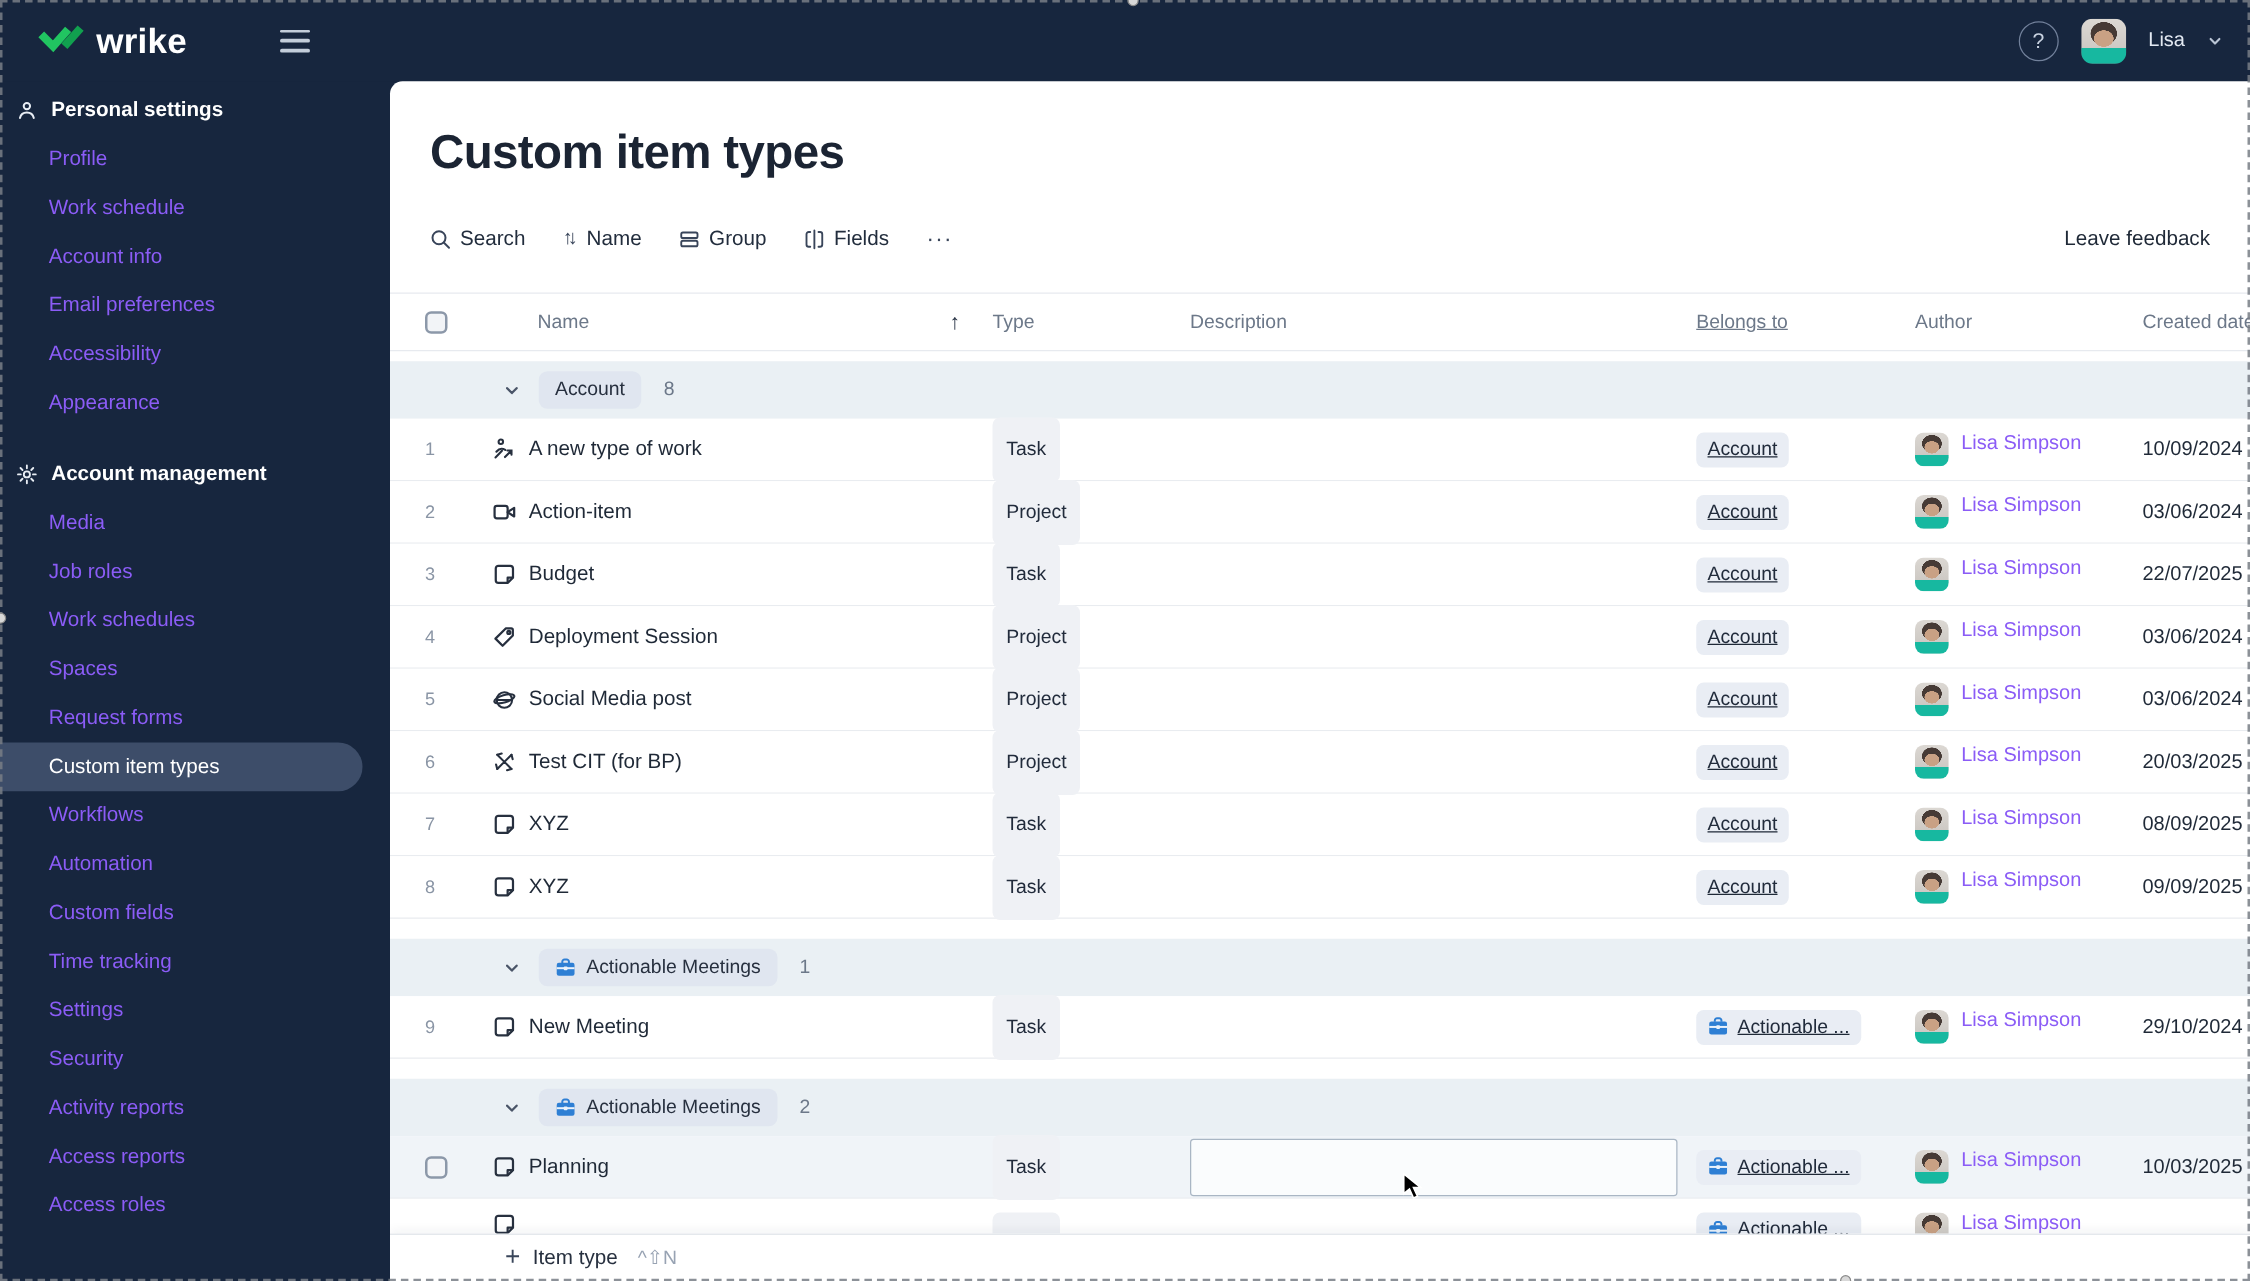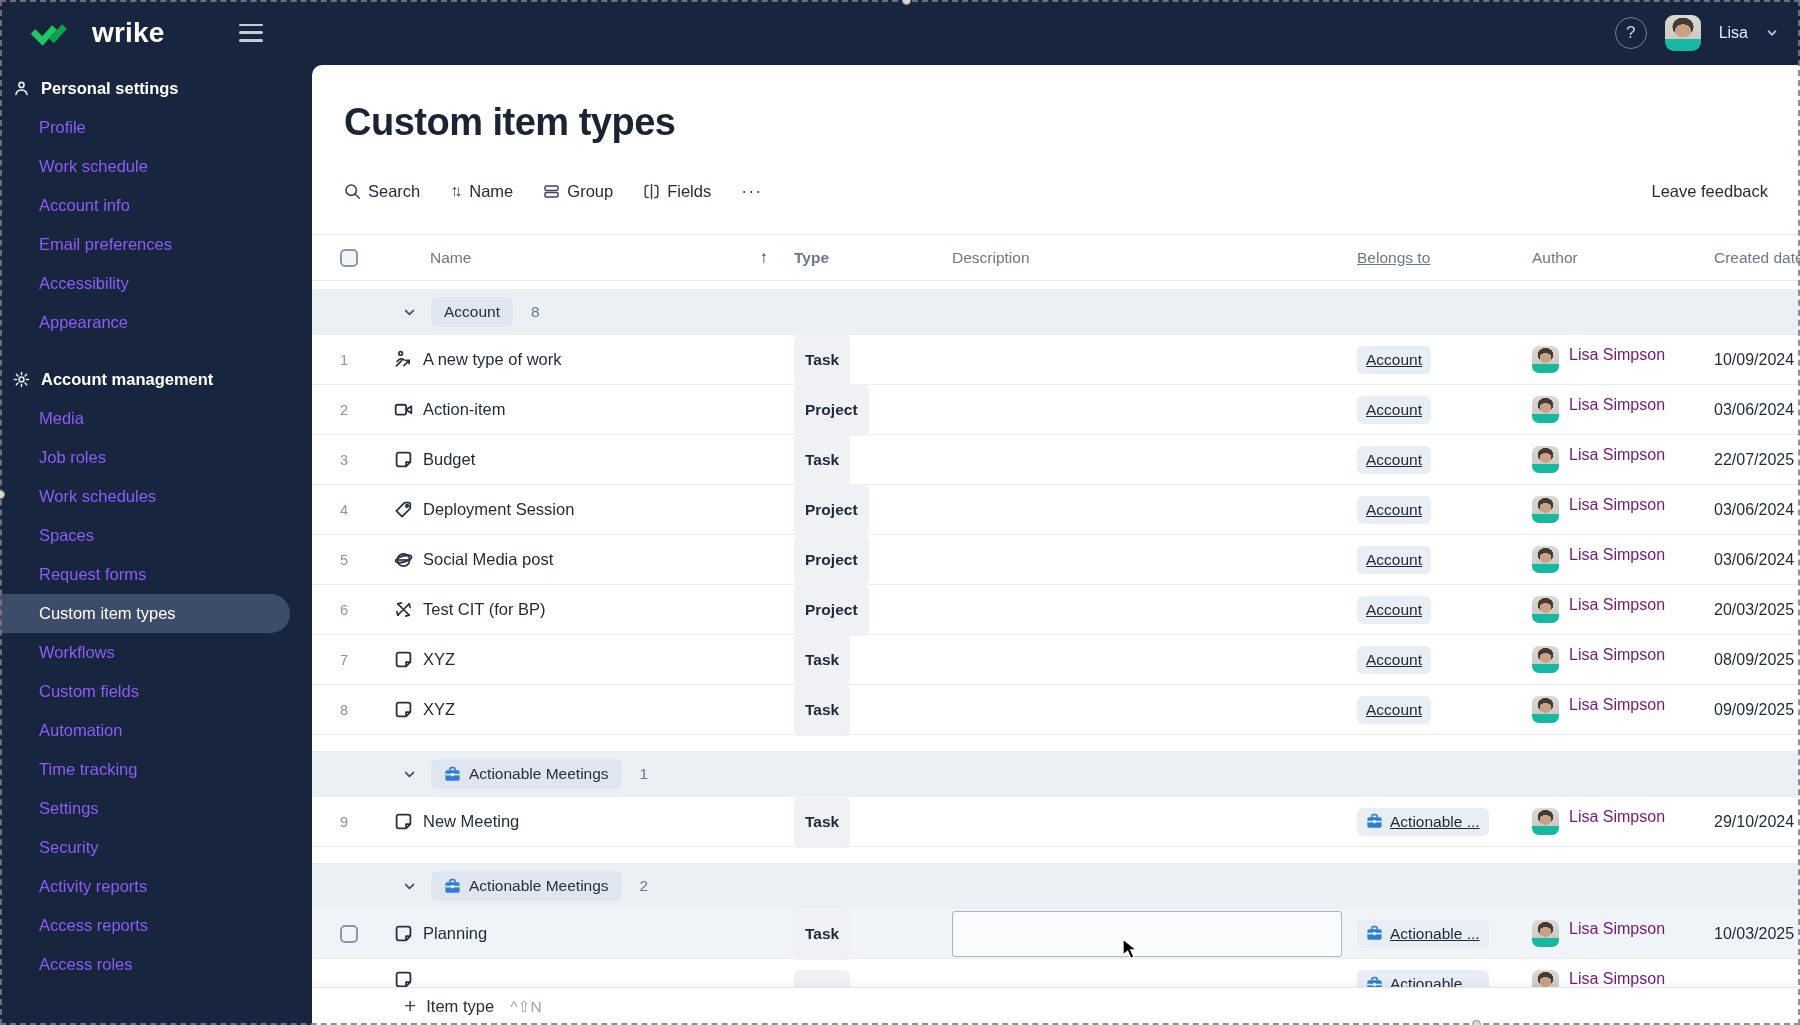--- a/index.html
+++ b/index.html
@@ -1,21 +1,21 @@
 <!DOCTYPE html>
 <html><head>
 <meta charset="utf-8">
 <style>
   * { margin:0; padding:0; box-sizing:border-box; }
   html,body { width:1800px; height:1025px; overflow:hidden; }
   body { font-family:"Liberation Sans", sans-serif; background:#17263E; position:relative; }
 
   
   .topbar { position:absolute; top:0; left:0; right:0; height:65px; background:#17263E; display:flex; align-items:center; }
-  .logo { display:flex; align-items:flex-end; gap:24px; margin-left:30px; }
+  .logo { display:flex; align-items:flex-start; gap:9px; margin-left:30px; }
   .logo-text { color:#fff; font-size:28px; font-weight:bold; letter-spacing:.2px; }
   .hamburger { margin-left:74px; width:24px; height:18px; display:flex; flex-direction:column; justify-content:space-between; cursor:pointer; background:none; border:none; }
   .hamburger span { display:block; height:2.5px; border-radius:2px; background:#C3CDDA; }
   .topbar-right { margin-left:auto; display:flex; align-items:center; gap:18px; margin-right:22px; }
   .help-btn { width:32px; height:32px; border-radius:50%; border:1.6px solid #72819B; color:#C9D3E1; font-size:17px; display:flex; align-items:center; justify-content:center; background:none; cursor:pointer; }
   .user-name { color:#E3E9F2; font-size:16px; }
   .chev-topbar { color:#B9C4D4; width:12px; height:12px; }
 
   
   .avatar { flex:none; border-radius:7px;
@@ -44,21 +44,21 @@
   .tool-btn { display:flex; align-items:center; gap:7px; background:none; border:none; font-size:16.5px; color:#222D3D; font-family:inherit; cursor:pointer; margin-right:30px; }
   .tool-btn .ticon { width:17px; height:17px; color:#39455A; flex:none; }
   .sorticon { font-size:16px; letter-spacing:-4px; color:#39455A; padding-right:4px;}
   .more-dots { font-size:18px; letter-spacing:1px; color:#39455A; margin-right:0; }
   .leave-feedback { margin-left:auto; font-size:16.5px; color:#1F2937; background:none; border:none; cursor:pointer; font-family:inherit; }
 
   
   .thead { display:flex; align-items:center; height:47px; margin-top:28px; border-top:1px solid #E7EAEF; border-bottom:1px solid #E7EAEF; color:#6C7889; font-size:15.5px; padding-left:28px; }
   .c-sel { width:54px; flex:none; display:flex; align-items:center; }
   .c-name { width:400px; flex:none; display:flex; align-items:center; }
-  .c-type { width:158px; flex:none; display:flex; align-items:center;font-weight:bold; }
+  .c-type { width:158px; flex:none; display:flex; align-items:center; }
   .c-desc { width:390px; flex:none; display:flex; align-items:center; }
   .c-belong { width:176px; flex:none; display:flex; align-items:center; padding-left:15px;text-decoration:underline; }
   .c-author { width:196px; flex:none; display:flex; align-items:flex-start; padding-left:14px; gap:10px; }
   .c-date { flex:1; display:flex; align-items:center; overflow:hidden; white-space:nowrap; }
   .thead .c-name span.hlabel { margin-left:36px; }
   .sort-arrow { margin-left:auto; margin-right:26px; color:#2A3547; font-size:17px; }
   .checkbox { width:18px; height:18px; border:2px solid #8C98A9; border-radius:5px; background:#F2F4F7; cursor:pointer; }
 
   .tbody { position:relative; }
   .group-gap { height:8px; }
@@ -68,21 +68,21 @@
   .gchip { margin-left:15px; background:#E0E6F0; border-radius:7px; height:30px; display:flex; align-items:center; padding:0 13px; gap:8px; font-size:15.5px; color:#27303F; cursor:pointer; }
   .gcount { margin-left:18px; font-size:15.5px; color:#6C7889; }
   .case-icon { width:17px; height:17px; flex:none; }
 
   .row { height:50px; display:flex; align-items:center; padding-left:28px; border-bottom:1px solid #E9ECF0; background:#fff; font-size:16.5px; color:#1F2937; }
   .row .num { font-size:14.5px; color:#8A95A5; }
   .row .ritype { width:19px; height:19px; color:#27303F; flex:none; }
   .row .rname { margin-left:10px; }
   .pill { background:#EFF1F5; border-radius:6px; padding:17px 11px; font-size:15.5px; color:#212B3B; }
   .chip { background:#E9EDF4; border-radius:6px; padding:5px 9px; font-size:15.5px; color:#212B3B; display:flex; align-items:center; gap:7px; white-space:nowrap; }
-  .author-name { font-size:16px; color:#701a75; }
+  .author-name { font-size:16px; color:#8b5cf6; }
   .date-txt { font-size:16px; color:#1F2937; }
   .row.hovered { background:#F0F4F8; }
   .row.hovered .c-desc { border:1px solid #A9B6C4; border-radius:3px; height:46px; background:#FAFCFD; }
   .row.partial { max-height:29px; overflow:hidden; align-items:flex-start; }
   .row.partial > * { margin-top:11px; }
 
   
   .footer-bar { position:absolute; left:0; right:0; bottom:0; height:38px; background:#fff; border-top:1px solid #E4E8EC; box-shadow:0 -3px 8px rgba(20,30,50,.05); display:flex; align-items:center; padding-left:92px; gap:10px; }
   .plus-glyph { font-size:21px; color:#39455A; line-height:1; margin-top:-2px; }
   .footer-label { font-size:16.5px; color:#27303F; }
@@ -250,24 +250,24 @@
     <div class="side-row">
       <span>Request forms</span>
     </div>
     <div class="side-row selected">
       <span>Custom item types</span>
     </div>
     <div class="side-row">
       <span>Workflows</span>
     </div>
     <div class="side-row">
+      <span>Automation</span>
+    </div>
+    <div class="side-row">
       <span>Custom fields</span>
-    </div>
-    <div class="side-row">
-      <span>Automation</span>
     </div>
     <div class="side-row">
       <span>Time tracking</span>
     </div>
     <div class="side-row">
       <span>Settings</span>
     </div>
     <div class="side-row">
       <span>Security</span>
     </div>

